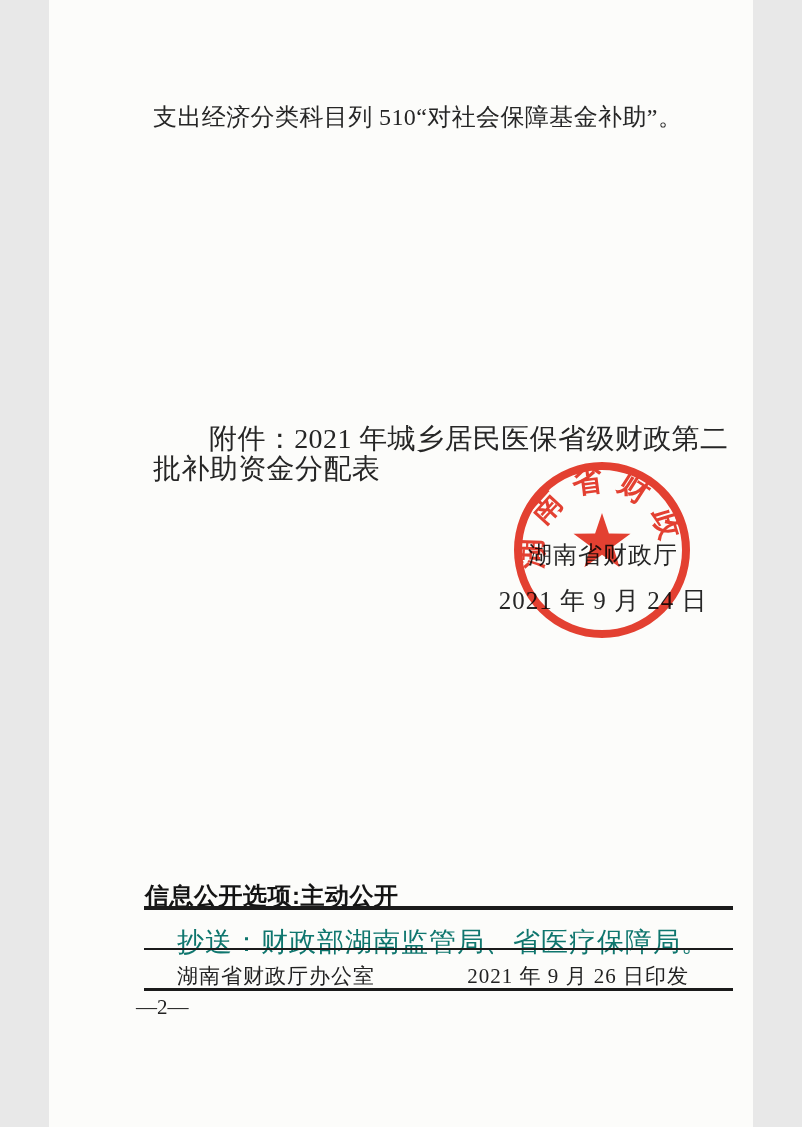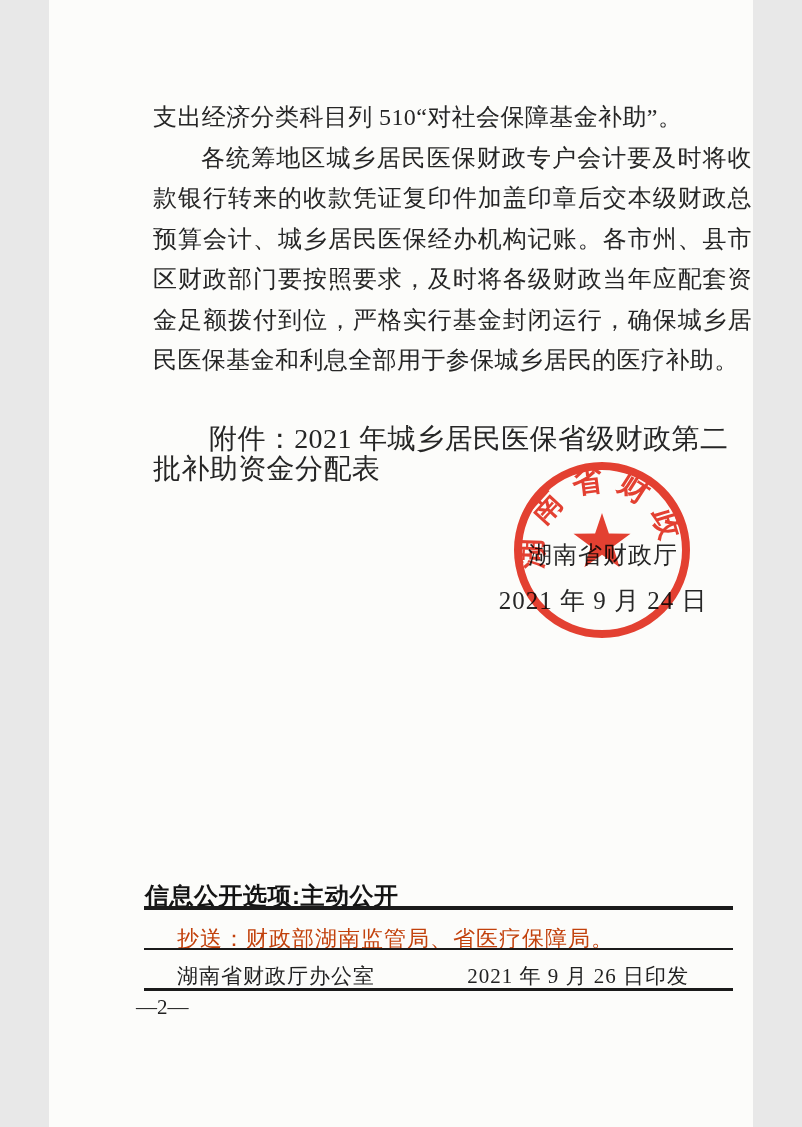--- a/index.html
+++ b/index.html
@@ -93,23 +93,23 @@
   }
   .rule { position: absolute; left: 95px; width: 589px; background: #1b1b1b; }
   .rule-1 { top: 906px; height: 4px; }
   .rule-2 { top: 948px; height: 2px; }
   .rule-3 { top: 988px; height: 3px; }
 
   .footer-cc {
     position: absolute;
     top: 924px;
     left: 128px;
-    font-size: 22px;
+    font-size: 27px;
     letter-spacing: 1px;
-    color: #c2410c;
+    color: #0f766e;
   }
   .footer-issuer-row {
     position: absolute;
     top: 962px;
     left: 128px;
     width: 555px;
     display: flex;
     justify-content: space-between;
     font-size: 21px;
     letter-spacing: 1px;
@@ -125,21 +125,20 @@
     color: #222;
   }
 </style>
 </head>
 <body>
 
 <div class="page">
 
   <main class="body-text">
     <p>支出经济分类科目列 510“对社会保障基金补助”。</p>
-    <p class="indent">各统筹地区城乡居民医保财政专户会计要及时将收款银行转来的收款凭证复印件加盖印章后交本级财政总预算会计、城乡居民医保经办机构记账。各市州、县市区财政部门要按照要求，及时将各级财政当年应配套资金足额拨付到位，严格实行基金封闭运行，确保城乡居民医保基金和利息全部用于参保城乡居民的医疗补助。</p>
   </main>
 
   <p class="attachment">附件：2021 年城乡居民医保省级财政第二批补助资金分配表</p>
 
   <div class="signature-block">
     <div class="signature-agency">湖南省财政厅</div>
     <div class="signature-date">2021 年 9 月 24 日</div>
   </div>
 
   <div class="seal">

